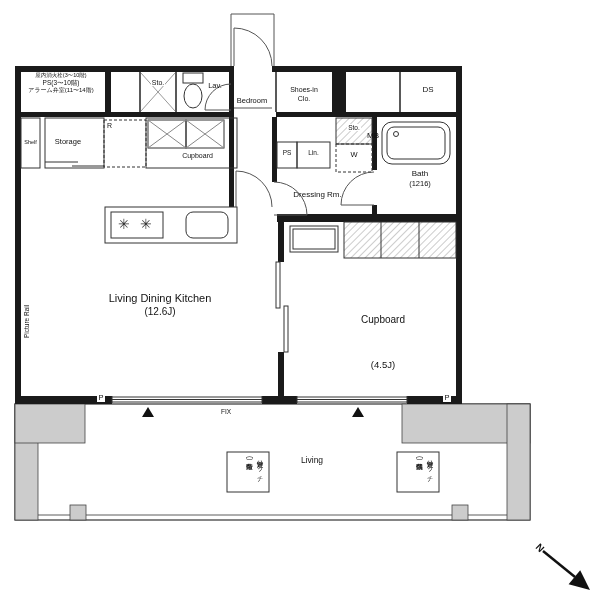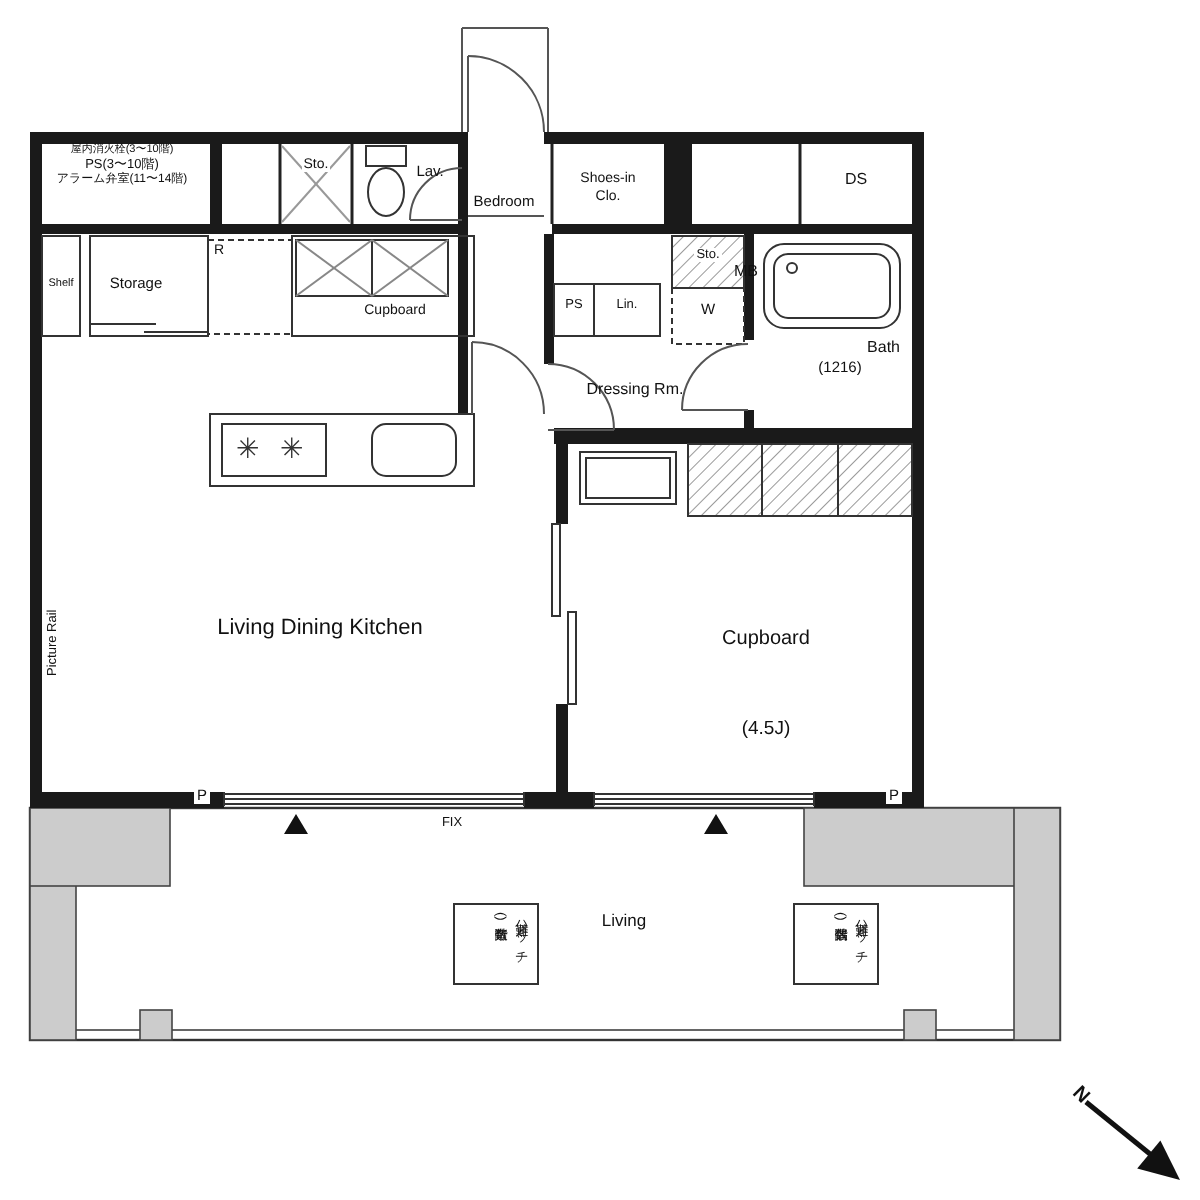--- a/index.html
+++ b/index.html
@@ -163,26 +163,27 @@
   <div class="lbl" style="left:107px;top:122px;width:12px;font-size:7px;text-align:left;">R</div>
   <div class="lbl" style="left:160px;top:152px;width:75px;font-size:7px;">Cupboard</div>
 
   <div class="lbl" style="left:277px;top:149px;width:20px;font-size:6.5px;">PS</div>
   <div class="lbl" style="left:297px;top:149px;width:33px;font-size:6.5px;">Lin.</div>
   <div class="lbl" style="left:336px;top:124px;width:36px;font-size:6.5px;"><span class="bgw">Sto.</span></div>
   <div class="lbl" style="left:336px;top:150px;width:36px;font-size:7.5px;">W</div>
   <div class="lbl" style="left:270px;top:190px;width:95px;font-size:8px;">Dressing Rm.</div>
 
   <div class="lbl" style="left:390px;top:169px;width:60px;">
-    <div style="font-size:8px;text-align:right;">Bath</div>
+    <div style="font-size:8px;">Bath</div>
     <div style="font-size:7.5px;text-align:center;">(1216)</div>
   </div>
 
-  <div class="lbl" style="left:60px;top:308px;width:200px;">
+  <div class="lbl" style="left:60px;top:292px;width:200px;">
     <div style="font-size:11px;">Living Dining Kitchen</div>
+    <div style="font-size:10px;">(12.6J)</div>
   </div>
 
   <div class="lbl" style="left:333px;top:314px;width:100px;">
     <div style="font-size:10px;">Cupboard</div>
     <div style="font-size:9.5px;margin-top:32px;">(4.5J)</div>
   </div>
 
   <div class="lbl rot" style="left:23px;top:338px;font-size:6.5px;">Picture Rail</div>
 
   <div class="lbl" style="left:94px;top:393px;width:14px;font-size:7.5px;"><span class="bgw">P</span></div>

